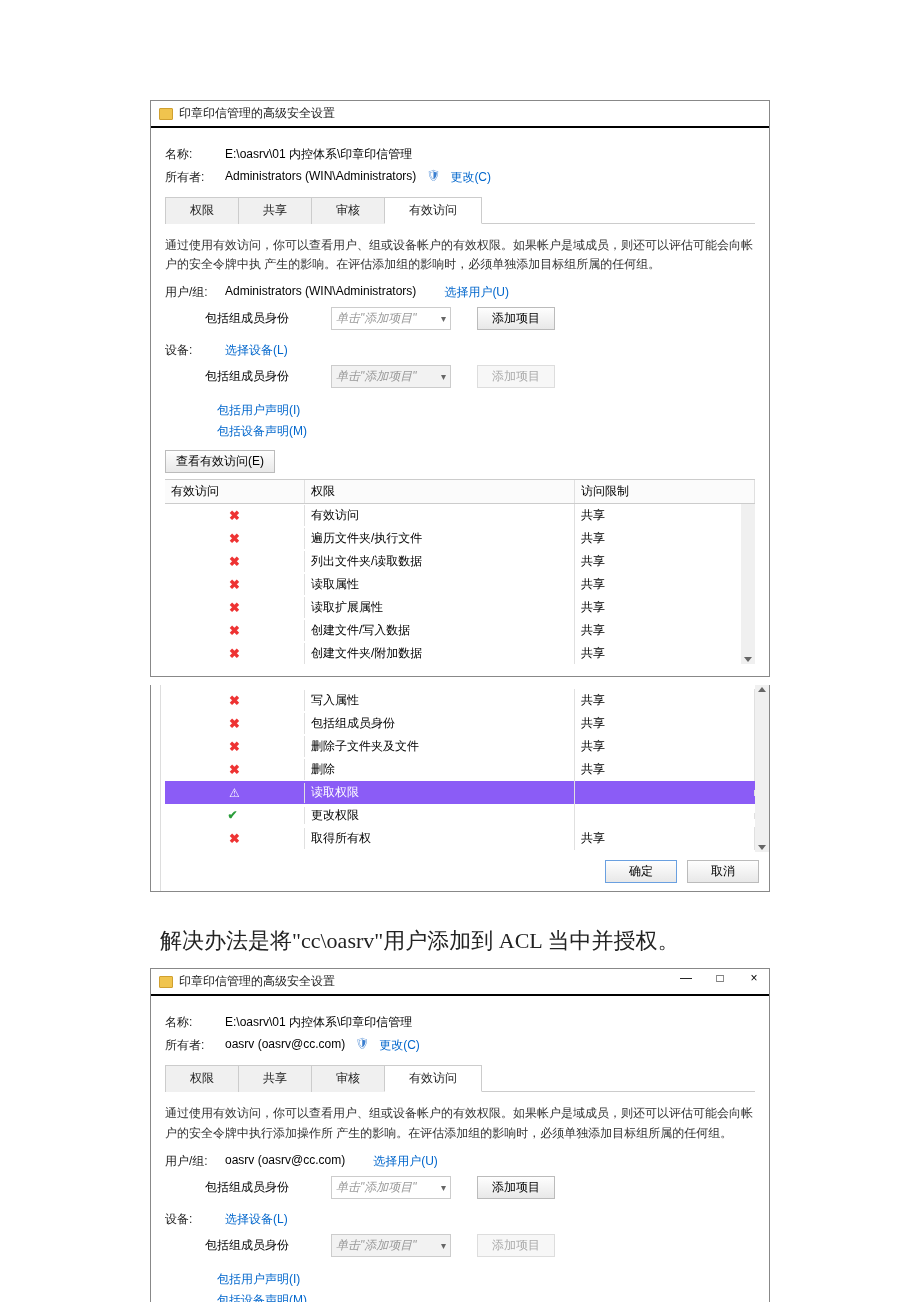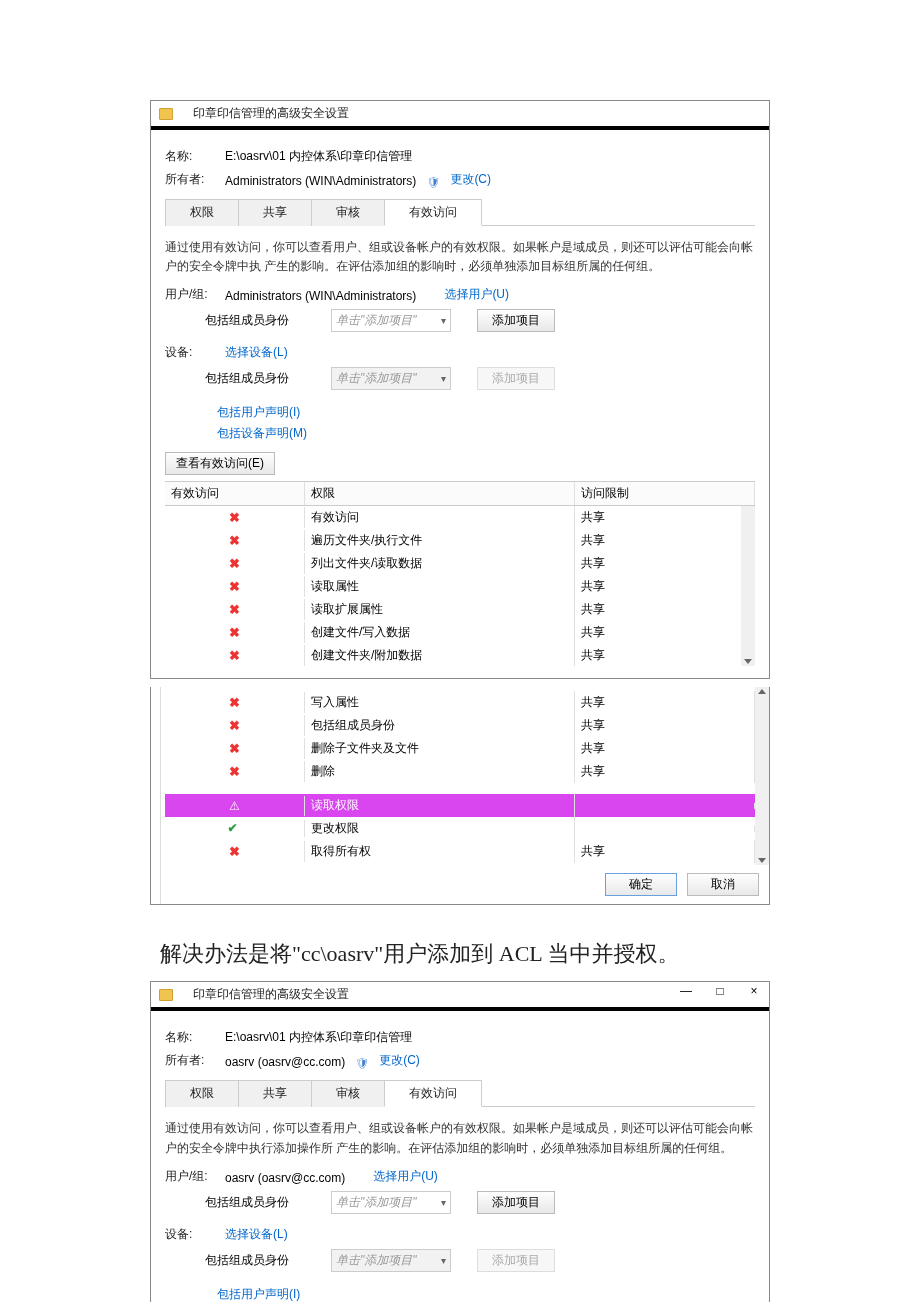--- a/index.html
+++ b/index.html
@@ -1,25 +1,25 @@
 <!DOCTYPE html>
 <html><head>
   <meta charset="utf-8">
   <style>
     * { margin: 0; padding: 0; box-sizing: border-box; }
     body { font-family: "Microsoft YaHei", "SimSun", Arial, sans-serif; font-size: 12px; background: #fff; width: 920px; }
     .page { padding: 100px 150px 40px 150px; }
     .dialog { border: 1px solid #888; background: #fff; margin-bottom: 8px; position: relative; }
-    .titlebar { display: flex; align-items: center; padding: 4px 8px; gap: 20px; border-bottom: 4px solid #000000; }
+    .titlebar { display: flex; align-items: center; padding: 4px 8px; gap: 6px; border-bottom: 2px solid #000000; }
     .titlebar .folder-icon { width: 14px; height: 12px; background: #f0c44e; border: 1px solid #d0a030; border-radius: 1px; display: inline-block; }
     .titlebar .ttl { font-size: 12px; color: #222; }
     .winctrl { position: absolute; right: 4px; top: 2px; display: flex; gap: 12px; font-size: 12px; }
     .winctrl span { width: 22px; text-align: center; cursor: pointer; }
     .body { padding: 12px 14px; }
-    .row { display: flex; align-items: flex-end; gap: 10px; margin: 6px 0; }
+    .row { display: flex; align-items: flex-start; gap: 10px; margin: 6px 0; }
     .lbl { width: 50px; color: #222; }
     .val { color: #000000; }
     .link { color: #0066cc; cursor: pointer; }
     .shield { width: 12px; height: 12px; display: inline-block; position: relative; margin-right: 2px; }
     .shield::before { content: "🛡"; font-size: 11px; color: #3b7fd0; position: relative; top: -1px; }
     .tabs { display: flex; border-bottom: 1px solid #ccc; margin-top: 10px; }
     .tab { padding: 4px 24px; border: 1px solid #ccc; border-bottom: none; background: #fff; margin-right: -1px; cursor: pointer; position: relative; top: 1px; color: #222; }
     .tab.inactive { background: #f0f0f0; }
     .tab.active { background: #fff; border-bottom: 1px solid #fff; }
     .desc { margin: 12px 0 10px 0; color: #333; line-height: 1.6; }
@@ -31,21 +31,21 @@
     .btn { border: 1px solid #bbb; background: linear-gradient(#fefefe,#e8e8e8); padding: 2px 14px; cursor: pointer; min-width: 72px; text-align: center; }
     .btn.disabled { color: #aaa; border-color: #ddd; background: #f7f7f7; cursor: default; }
     .btn-view { margin-top: 10px; padding: 2px 10px; }
     .grid-head { display: flex; border-top: 1px solid #ccc; border-bottom: 1px solid #ccc; background: #fbfbfb; margin-top: 6px; }
     .gh-cell, .g-cell { padding: 3px 6px; border-right: 1px solid #e0e0e0; }
     .gh-access { width: 140px; }
     .gh-perm { flex: 1; }
     .gh-lim { width: 180px; text-align: left; }
     .grid-scroll { max-height: 160px; overflow: hidden; position: relative; }
     .g-row { display: flex; align-items: center; }
-    .g-row.selected { background: #d946ef; color: #fff; margin-top: 11px; }
+    .g-row.selected { background: #8b5cf6; color: #fff; }
     .g-cell.c-access { width: 140px; display: flex; justify-content: center; }
     .g-cell.c-perm { flex: 1; }
     .g-cell.c-lim { width: 180px; }
     .x-deny { color: #e33; font-weight: bold; font-size: 13px; }
     .chk-allow { width: 14px; height: 11px; display: inline-block; position: relative; }
     .chk-allow::before { content: "✔"; color: #2a9d3a; font-size: 12px; font-weight: bold; position: relative; top: -2px; }
     .q-icon { width: 14px; height: 14px; display: inline-block; text-align: center; }
     .q-icon::before { content: "⚠"; color: #e6a800; font-size: 12px; }
     .g-row.selected .q-icon::before { color: #fff; }
     .sbar { position: absolute; right: 0; top: 0; bottom: 0; width: 14px; background: #f0f0f0; }

